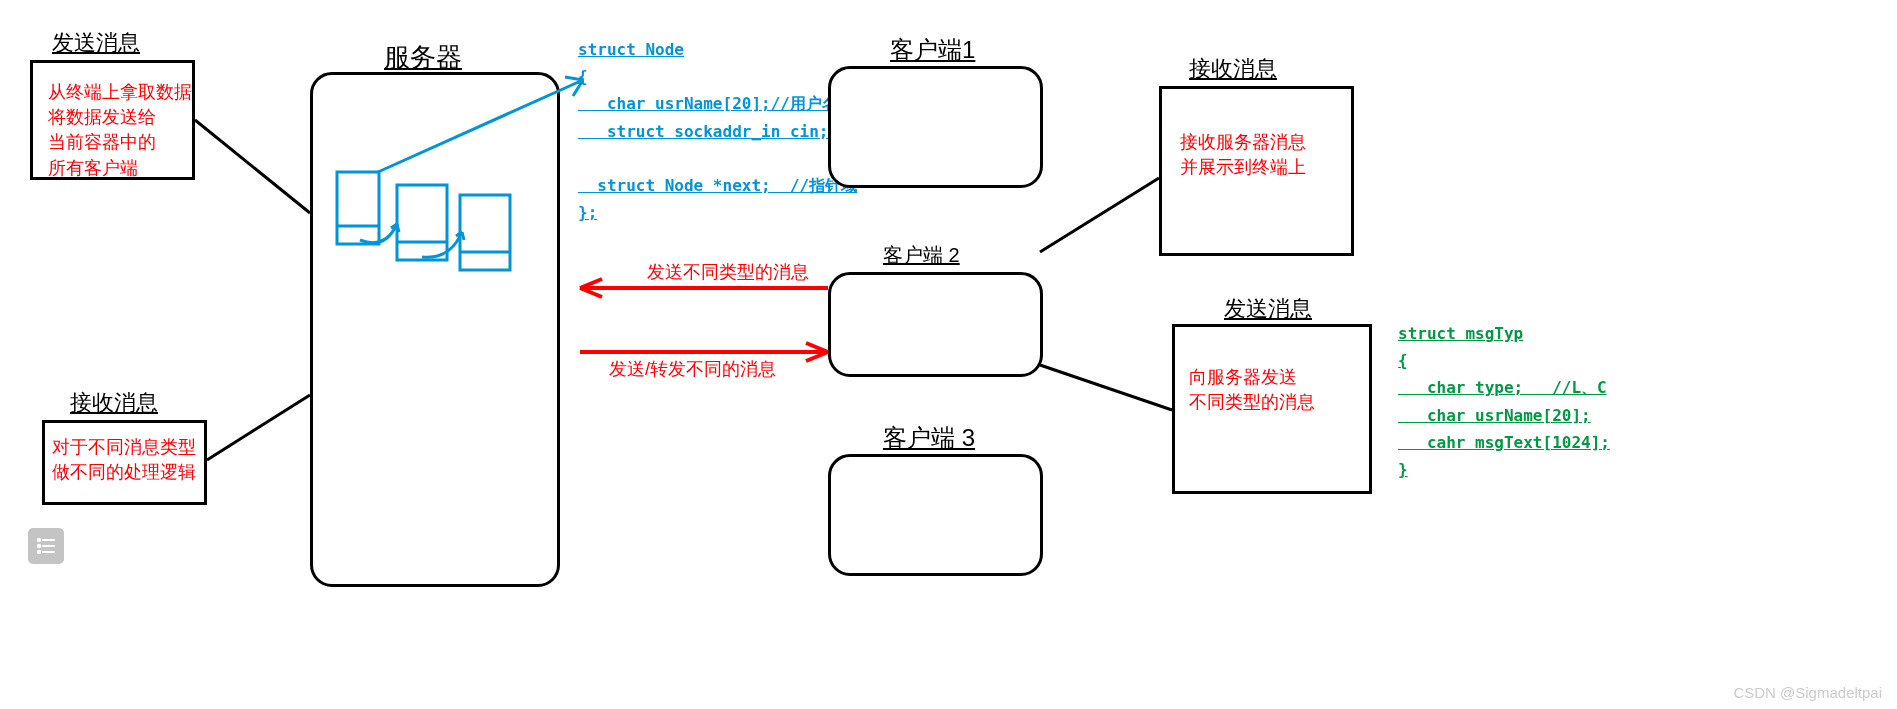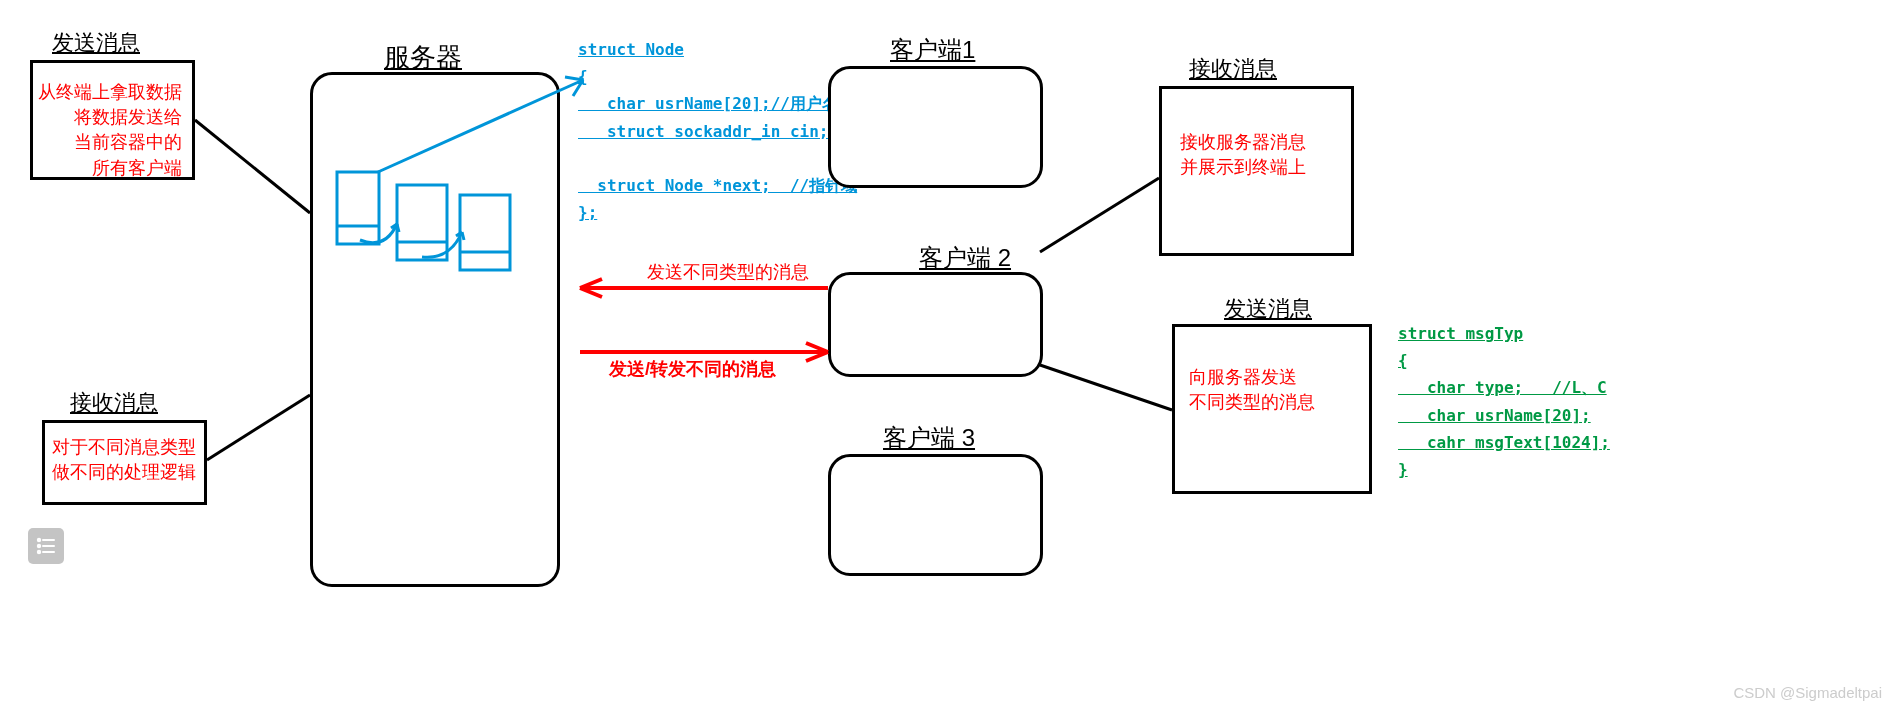--- a/index.html
+++ b/index.html
@@ -66,21 +66,21 @@
       align-items: center;
       justify-content: center;
     }
     .toc-btn svg { width: 20px; height: 18px; }
   </style>
 </head>
 <body>
 
 <div class="label" style="left:52px; top:28px;">发送消息</div>
 <div class="box" style="left:30px; top:60px; width:165px; height:120px;"></div>
-<div class="red-text" style="left:38px; top:80px; white-space:pre-line;text-align:right;">从终端上拿取数据
+<div class="red-text" style="left:48px; top:80px; white-space:pre-line;">从终端上拿取数据
 将数据发送给
 当前容器中的
 所有客户端</div>
 
 <div class="label" style="left:70px; top:388px;">接收消息</div>
 <div class="box" style="left:42px; top:420px; width:165px; height:85px;"></div>
 <div class="red-text" style="left:52px; top:435px; white-space:pre-line;">对于不同消息类型
 做不同的处理逻辑</div>
 
 <div class="label" style="left:384px; top:40px; font-size:26px;">服务器</div>
@@ -109,21 +109,21 @@
 {
    char usrName[20];//用户名
    struct sockaddr_in cin;
 
   struct Node *next;  //指针域
 };</div>
 
 <div class="label" style="left:890px; top:34px; font-size:24px;">客户端1</div>
 <div class="box rounded" style="left:828px; top:66px; width:215px; height:122px;"></div>
 
-<div class="label" style="left:883px; top:242px; font-size:24px;margin-left:36px;">客户端 2</div>
+<div class="label" style="left:883px; top:242px; font-size:20px;">客户端 2</div>
 <div class="box rounded" style="left:828px; top:272px; width:215px; height:105px;"></div>
 
 <div class="label" style="left:883px; top:422px; font-size:24px;">客户端 3</div>
 <div class="box rounded" style="left:828px; top:454px; width:215px; height:122px;"></div>
 
 <div class="label" style="left:1189px; top:54px;">接收消息</div>
 <div class="box" style="left:1159px; top:86px; width:195px; height:170px;"></div>
 <div class="red-text" style="left:1180px; top:130px; white-space:pre-line;">接收服务器消息
 并展示到终端上</div>
 
@@ -150,21 +150,21 @@
 
 <svg class="overlay">
   <g stroke="#ff0000" stroke-width="4" fill="none">
     <line x1="828" y1="288" x2="580" y2="288"></line>
     <path d="M580 288 l22 -9 M580 288 l22 9"></path>
     <line x1="580" y1="352" x2="828" y2="352"></line>
     <path d="M828 352 l-22 -9 M828 352 l-22 9"></path>
   </g>
 </svg>
 <div class="red-text" style="left:647px; top:260px;">发送不同类型的消息</div>
-<div class="red-text" style="left:609px; top:357px;font-weight:bold;">发送/转发不同的消息</div>
+<div class="red-text" style="left:609px; top:357px;">发送/转发不同的消息</div>
 
 <div class="toc-btn">
   <svg viewBox="0 0 20 18">
     <g stroke="#fff" stroke-width="2" stroke-linecap="round">
       <circle cx="3" cy="3" r="1.2" fill="#fff"></circle>
       <line x1="7" y1="3" x2="18" y2="3"></line>
       <circle cx="3" cy="9" r="1.2" fill="#fff"></circle>
       <line x1="7" y1="9" x2="18" y2="9"></line>
       <circle cx="3" cy="15" r="1.2" fill="#fff"></circle>
       <line x1="7" y1="15" x2="18" y2="15"></line>

